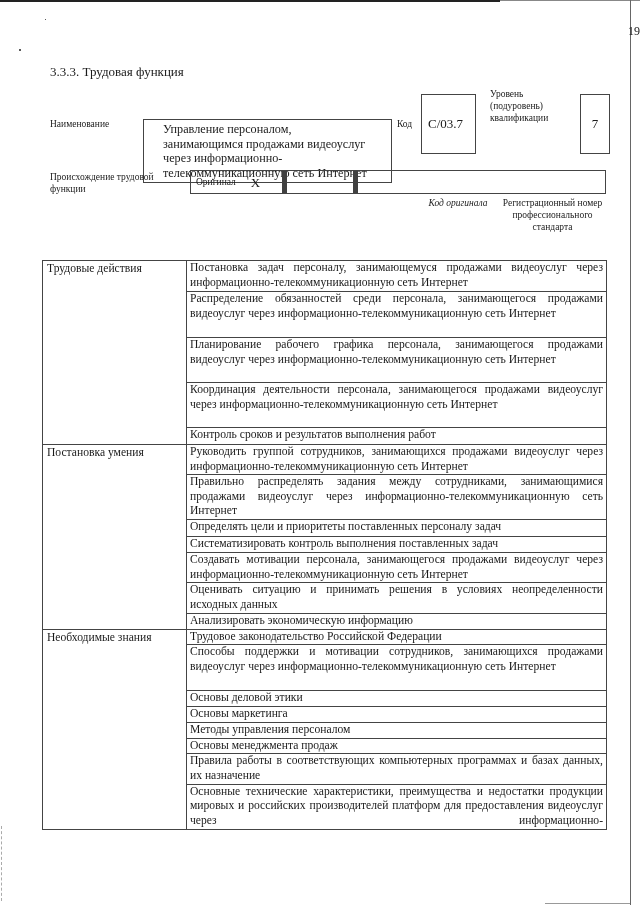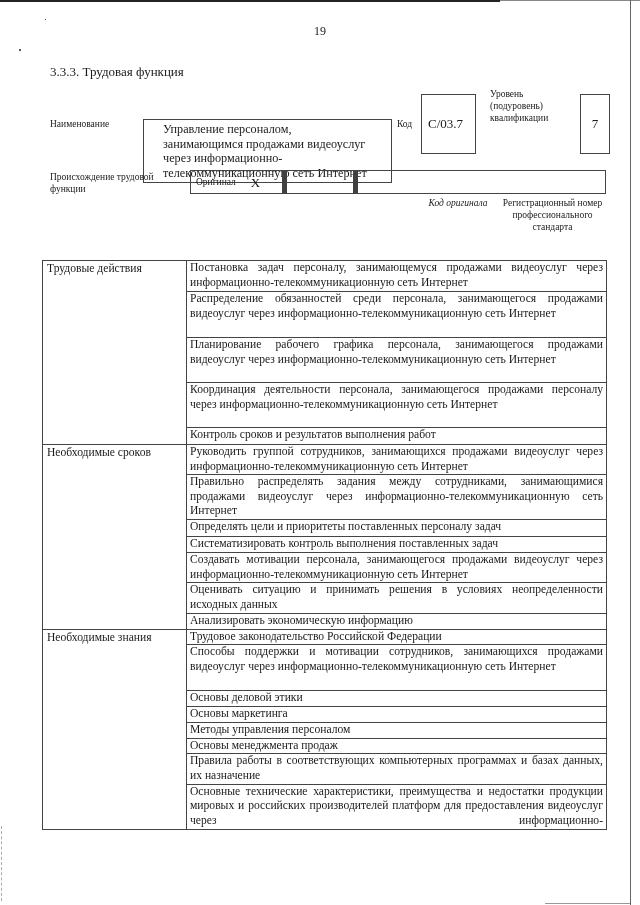--- a/index.html
+++ b/index.html
@@ -5,21 +5,21 @@
   html, body { margin:0; padding:0; background:#ffffff; }
   body { width:640px; height:905px; position:relative; overflow:hidden;
          font-family:"Liberation Serif", "DejaVu Serif", serif; color:#1a1a1a; }
   .scan-top { position:absolute; left:0; top:0; width:500px; height:2px; background:#222; }
   .scan-top2 { position:absolute; left:0; top:0; width:640px; height:1px; background:#888; }
   .scan-right { position:absolute; left:630px; top:0; width:1px; height:905px; background:#666; }
   .scan-left { position:absolute; left:1px; top:826px; width:1px; height:75px; border-left:1px dashed #aaa; }
   .scan-bottom { position:absolute; left:545px; top:903px; width:85px; height:1px; background:#999; }
   .speck { position:absolute; width:2px; height:2px; background:#222; border-radius:1px; }
 
-  .page-num { position:absolute; left:0; width:640px; top:24px; text-align:center; font-size:12px; }
+  .page-num { position:absolute; left:0; width:640px; top:24px; text-align:right; font-size:12px; }
   .section-title { position:absolute; left:50px; top:64px; font-size:13px; font-weight:normal; }
 
   .lbl-small { position:absolute; font-size:9.5px; line-height:12px; }
   .box { position:absolute; border:1px solid #444; box-sizing:border-box; }
 
   .name-box { left:143px; top:91px; width:249px; height:64px; padding:2px 19px;
               font-size:12.2px; line-height:14.6px;margin-top:28px; }
   .code-lbl { left:397px; top:118px; }
   .code-box { left:421px; top:94px; width:55px; height:60px; display:flex; align-items:center; padding-left:6px; font-size:13px; }
   .level-lbl { left:490px; top:88px; width:80px; }
@@ -80,28 +80,28 @@
       <td class="cat" rowspan="5">Трудовые действия</td>
       <td class="item">Постановка задач персоналу, занимающемуся продажами видеоуслуг через информационно-телекоммуникационную сеть Интернет</td>
     </tr>
     <tr style="height:46px">
         <td class="item">Распределение обязанностей среди персонала, занимающегося продажами видеоуслуг через информационно-телекоммуникационную сеть Интернет</td>
       </tr>
     <tr style="height:45px">
         <td class="item">Планирование рабочего графика персонала, занимающегося продажами видеоуслуг через информационно-телекоммуникационную сеть Интернет</td>
       </tr>
     <tr style="height:45px">
-        <td class="item">Координация деятельности персонала, занимающегося продажами персоналу через информационно-телекоммуникационную сеть Интернет</td>
+        <td class="item">Координация деятельности персонала, занимающегося продажами видеоуслуг через информационно-телекоммуникационную сеть Интернет</td>
       </tr>
     <tr style="height:17px">
         <td class="item">Контроль сроков и результатов выполнения работ</td>
       </tr>
 
     <tr style="height:30px">
-      <td class="cat" rowspan="7">Необходимые сроков</td>
+      <td class="cat" rowspan="7">Постановка умения</td>
       <td class="item">Руководить группой сотрудников, занимающихся продажами видеоуслуг через информационно-телекоммуникационную сеть Интернет</td>
     </tr>
     <tr style="height:45px">
         <td class="item">Правильно распределять задания между сотрудниками, занимающимися продажами видеоуслуг через информационно-телекоммуникационную сеть Интернет</td>
       </tr>
     <tr style="height:17px">
         <td class="item">Определять цели и приоритеты поставленных персоналу задач</td>
       </tr>
     <tr style="height:16px">
         <td class="item">Систематизировать контроль выполнения поставленных задач</td>

